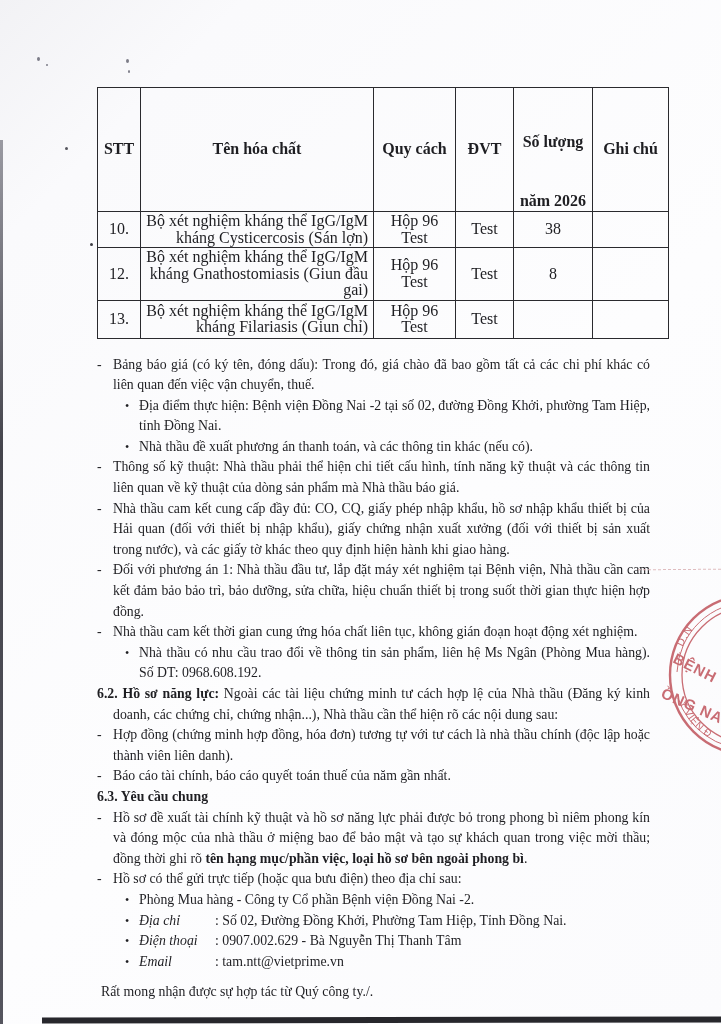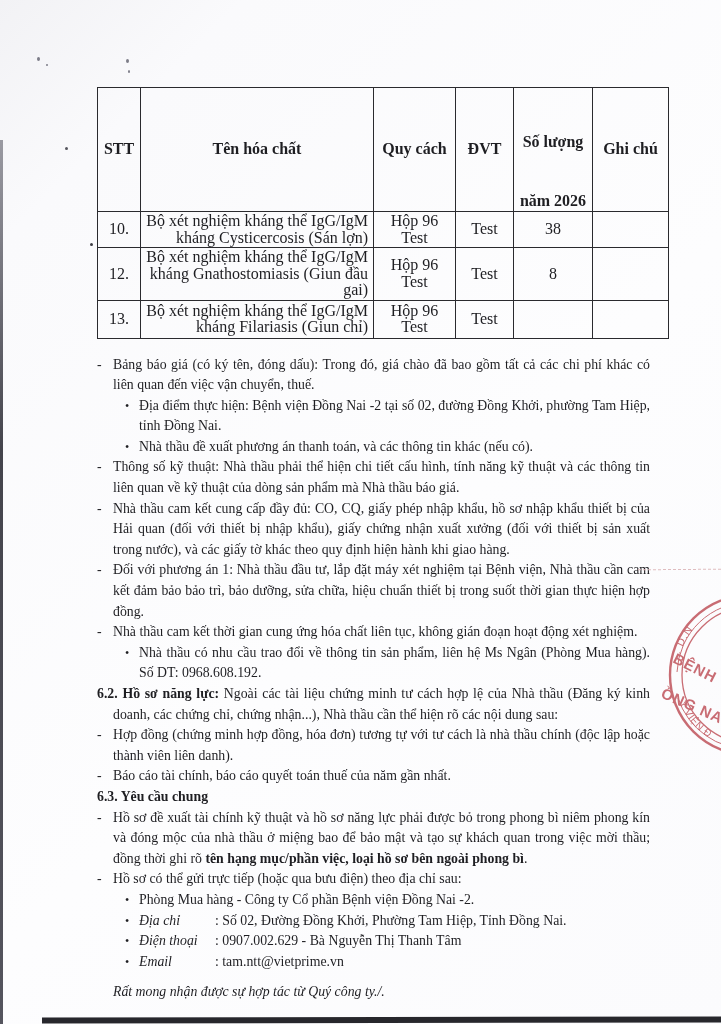--- a/index.html
+++ b/index.html
@@ -23,21 +23,21 @@
   
   .text{margin-top:16px;width:553px;font-size:13.8px;line-height:20.6px;}
   .row{display:flex;}
   .row .mk{flex:0 0 16px;}
   .row .tx{flex:1;text-align:justify;}
   .row.bul{margin-left:28px;}
   .row.bul .mk{flex:0 0 14px;font-size:12px;}
   .sec62{margin:0;padding-left:16px;text-indent:-16px;text-align:justify;}
   .sec63{margin:0;font-weight:bold;}
   .lbl{display:inline-block;width:76px;font-style:italic;}
-  .closing{margin:10px 0 0 16px;font-style:italic;}
+  .closing{margin:10px 0 0 4px;}
   b{font-weight:bold;}
   
   .edge-left{position:absolute;left:0;top:140px;bottom:0;width:2.5px;
     background:linear-gradient(#9a9aa2,#44444c 35%,#55555e 100%);}
   .edge-bottom{position:absolute;left:42px;right:0;top:1017px;height:6px;background:#27272c;transform:rotate(-0.1deg);}
   .dash-artifact{position:absolute;left:638px;right:0;top:569px;border-top:1.6px dashed #dfbcbf;transform:rotate(-0.4deg);}
   .speck{position:absolute;border-radius:50%;background:#7d7d88;}
   
   .stamp{position:absolute;left:640px;top:555px;opacity:.85;}
   .stamp circle,.stamp path{fill:none;stroke:var(--stamp-color,#c0545c);}

